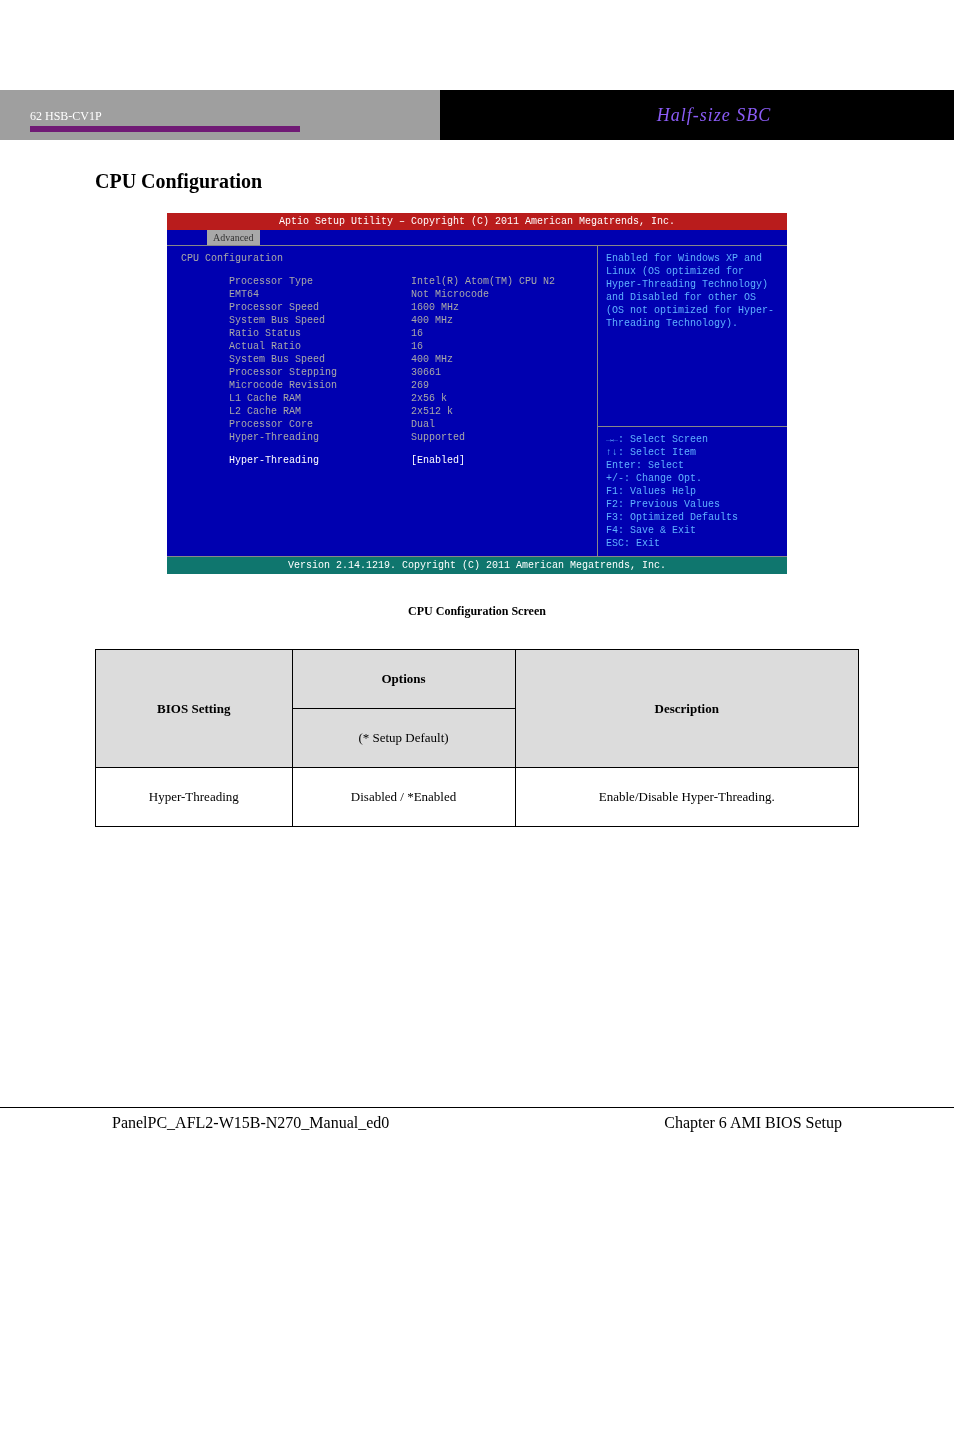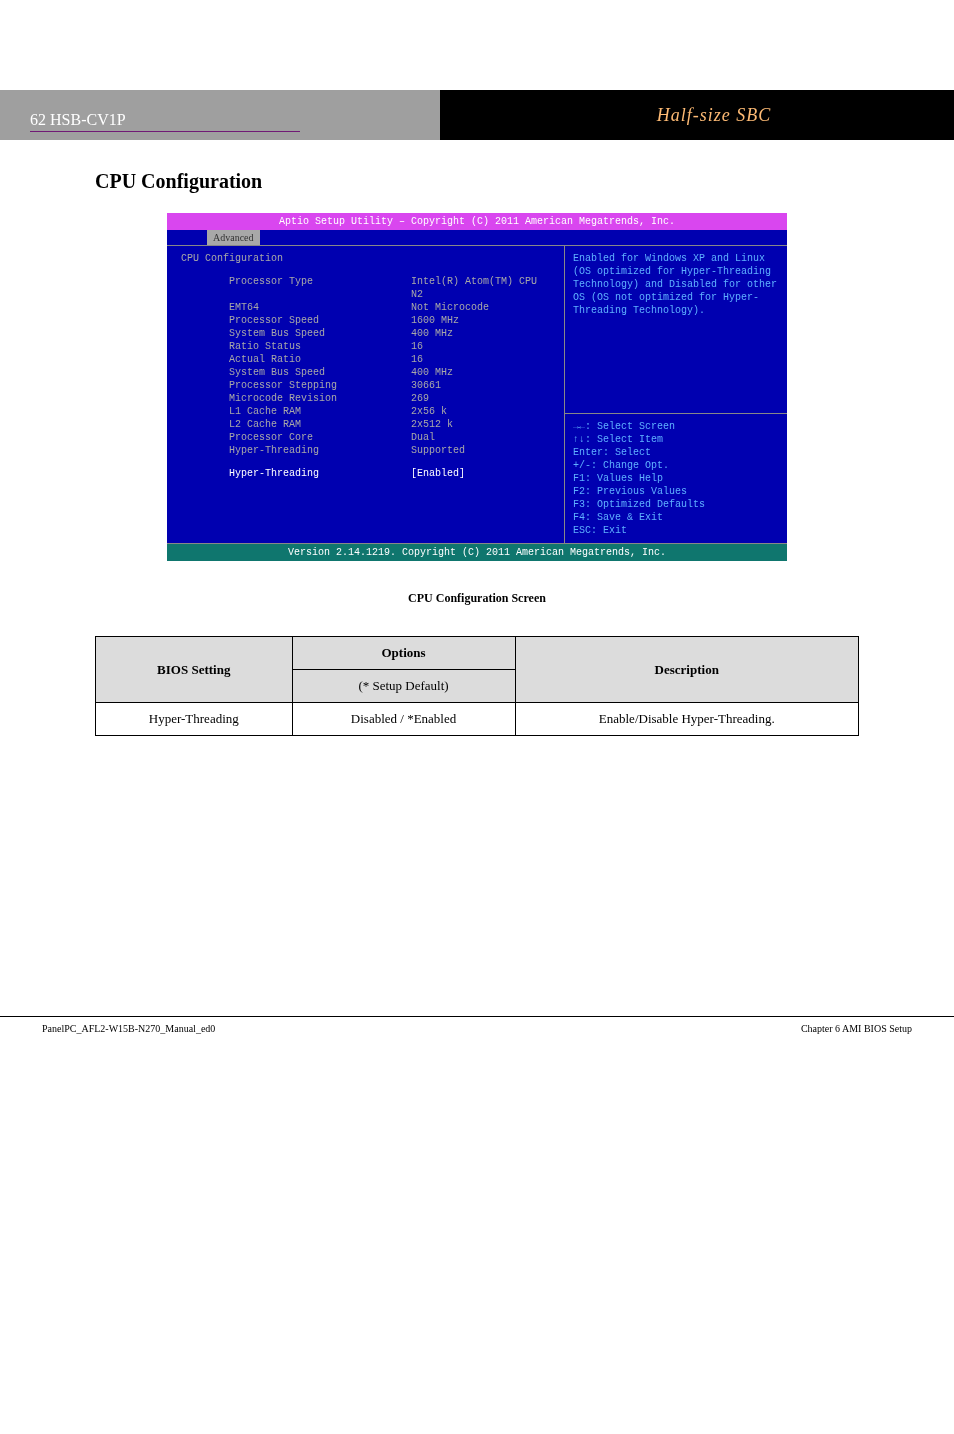--- a/index.html
+++ b/index.html
@@ -1,50 +1,50 @@
 <!DOCTYPE html>
 <html><head>
 <meta charset="utf-8">
 <style>
   * { margin: 0; padding: 0; box-sizing: border-box; }
   body { font-family: Arial, sans-serif; background: #fff; width: 954px; }
   
   .page-header { display: flex; height: 50px; margin-top: 90px; }
   .header-left { background: #9f9f9f; flex: 0 0 440px; display: flex; align-items: flex-end; padding: 0 0 8px 30px; }
-  .header-left-text { color: #fff; font-size: 16px; font-family: "Times New Roman", serif; border-bottom: 1px solid #701a75; padding-bottom: 2px; width: 270px; }
+  .header-left-text { color: #fff; font-size: 12px; font-family: "Times New Roman", serif; border-bottom: 6px solid #701a75; padding-bottom: 2px; width: 270px; }
   .header-right { background: #000; flex: 1; display: flex; align-items: center; justify-content: center; }
-  .header-right-text { color: #fdba74; font-size: 18px; font-family: "Times New Roman", serif; font-style: italic; letter-spacing: 1px; margin-left: 34px; }
+  .header-right-text { color: #8b5cf6; font-size: 18px; font-family: "Times New Roman", serif; font-style: italic; letter-spacing: 1px; margin-left: 34px; }
   
   .content { padding: 30px 95px 0 95px; }
   .section-title { font-family: "Times New Roman", serif; font-size: 20px; font-weight: bold; margin-bottom: 20px; }
   
   .bios-screen { width: 620px; margin: 0 auto; font-family: "Courier New", monospace; font-size: 10px; line-height: 1.3; }
-  .bios-top { background: #d946ef; color: #fff; text-align: center; padding: 2px 0; }
+  .bios-top { background: #b91c1c; color: #fff; text-align: center; padding: 2px 0; }
   .bios-tab-row { background: #0000b0; padding: 0 0 0 40px; }
   .bios-tab { background: #a8a8a8; color: #333; display: inline-block; padding: 1px 6px; font-family: Liberation Serif, serif; }
   .bios-body { display: flex; background: #0000b0; border-top: 1px solid #888; }
   .bios-left { flex: 1; padding: 6px 14px; color: #a8a8a8; }
-  .bios-right { width: 223px; border-left: 1px solid #888; padding: 6px 8px; color: #5fb0ff; }
+  .bios-right { width: 190px; border-left: 1px solid #888; padding: 6px 8px; color: #5fb0ff; }
   .bios-row { display: flex; }
   .bios-label { flex: 0 0 230px; padding-left: 48px; }
   .bios-value { flex: 1; }
   .bios-option { color: #fff; }
   .bios-option .bios-label { }
   .bios-nav-divider { border-top: 1px solid #888; margin: 6px -8px; }
   .bios-bottom { background: #0f766e; color: #fff; text-align: center; padding: 2px 0; border-top: 1px solid #888; }
   
   .caption { font-family: "Times New Roman", serif; font-size: 12px; font-weight: bold; text-align: center; margin: 30px 0; }
   
   .option-table { width: 100%; border-collapse: collapse; font-family: "Times New Roman", serif; font-size: 13px; }
-  .option-table th, .option-table td { border: 1px solid #000; padding: 8px 12px; text-align: center; }
+  .option-table th, .option-table td { border: 1px solid #000; padding: 21px 12px; text-align: center; }
   .option-table thead tr { background: #dcdcdc; }
   .option-table th { font-weight: bold; }
   .option-table .sub-header { font-size: 13px; font-weight: normal; }
   
-  .page-footer { display: flex; justify-content: space-between; padding: 0 42px; margin-top: 280px; border-top: 1px solid #000; padding-top: 6px; font-family: "Times New Roman", serif; font-size: 10px; }
+  .page-footer { display: flex; justify-content: space-between; padding: 0 112px; margin-top: 280px; border-top: 1px solid #000; padding-top: 6px; font-family: "Times New Roman", serif; font-size: 16px; }
 </style>
 </head>
 <body>
 
 <div class="page-header">
   <div class="header-left">
     <div class="header-left-text">62 HSB-CV1P</div>
   </div>
   <div class="header-right">
     <div class="header-right-text">Half-size SBC</div>

